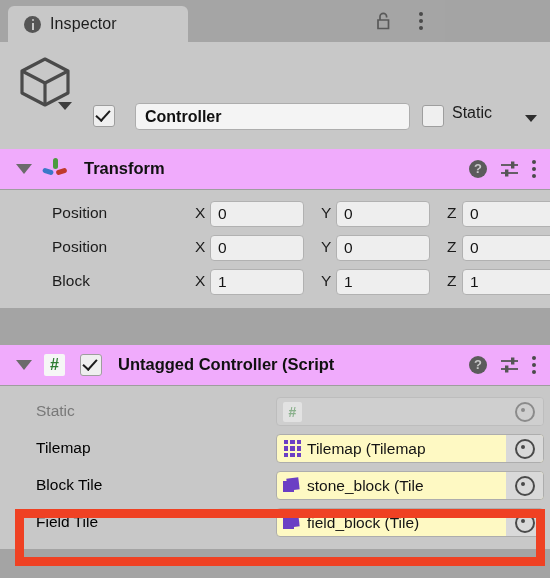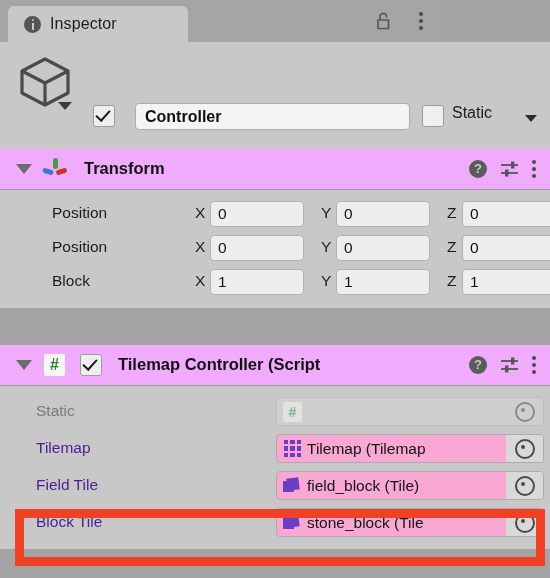--- a/index.html
+++ b/index.html
@@ -310,29 +310,29 @@
 
   
   .orow {
     position: relative;
     height: 37px;
   }
   .orow-label {
     position: absolute;
     left: 36px; top: 9px;
     font-size: 15.5px;
-    color: #4c1d95;
+    color: #000000;
   }
   .orow.disabled .orow-label { color: #787878; }
 
   .objfield {
     position: absolute;
     left: 276px; top: 4px;
     width: 268px; height: 29px;
-    background: #f9a8d4;
+    background: #fef9c3;
     border: 1px solid #adadad;
     border-radius: 4px;
     box-sizing: border-box;
     display: flex;
     align-items: center;
     overflow: hidden;
   }
   .orow.disabled .objfield {
     background: #cfcfcf;
     border-color: #bdbdbd;
@@ -578,21 +578,21 @@
   <div style="position:absolute; left:0; top:345px; width:550px;">
     <div class="comp-header">
       <div class="foldout"></div>
 
       <div class="script-badge">
         <span>#</span>
       </div>
 
       <div class="cb checked comp-enable"></div>
 
-      <span class="comp-title" style="left:118px;">Tilemap Controller (Script</span>
+      <span class="comp-title" style="left:118px;">Untagged Controller (Script</span>
 
       <div class="hdr-icons">
         <span class="help-icon"></span>
         <svg class="preset-icon" viewBox="0 0 19 18">
           <line x1="1" y1="5" x2="18" y2="5" stroke="#555" stroke-width="1.8"></line>
           <line x1="1" y1="13" x2="18" y2="13" stroke="#555" stroke-width="1.8"></line>
           <rect x="11" y="1.5" width="3.4" height="7" fill="#555"></rect>
           <rect x="5" y="9.5" width="3.4" height="7" fill="#555"></rect>
         </svg>
         <span class="kebab hdr-kebab">
@@ -636,50 +636,50 @@
               </span>
           </span>
           <span class="otext">Tilemap (Tilemap</span>
           <span class="picker">
             <span class="ring"></span>
           </span>
         </div>
       </div>
 
       <div class="orow">
+        <span class="orow-label">Block Tile</span>
+        <div class="objfield">
+          <span class="oicon">
+            <span class="tile-ic">
+                <i class="back"></i>
+                <i class="front"></i>
+              </span>
+          </span>
+          <span class="otext">stone_block (Tile</span>
+          <span class="picker">
+            <span class="ring"></span>
+          </span>
+        </div>
+      </div>
+
+      <div class="orow">
         <span class="orow-label">Field Tile</span>
         <div class="objfield">
           <span class="oicon">
             <span class="tile-ic">
                 <i class="back"></i>
                 <i class="front"></i>
               </span>
           </span>
           <span class="otext">field_block (Tile)</span>
           <span class="picker">
             <span class="ring"></span>
           </span>
         </div>
       </div>
 
-      <div class="orow">
-        <span class="orow-label">Block Tile</span>
-        <div class="objfield">
-          <span class="oicon">
-            <span class="tile-ic">
-                <i class="back"></i>
-                <i class="front"></i>
-              </span>
-          </span>
-          <span class="otext">stone_block (Tile</span>
-          <span class="picker">
-            <span class="ring"></span>
-          </span>
-        </div>
-      </div>
-
     </div>
   </div>
 
   <div class="bottom-gap"></div>
 
   <div class="highlight"></div>
 </div>
 
 </body></html>

